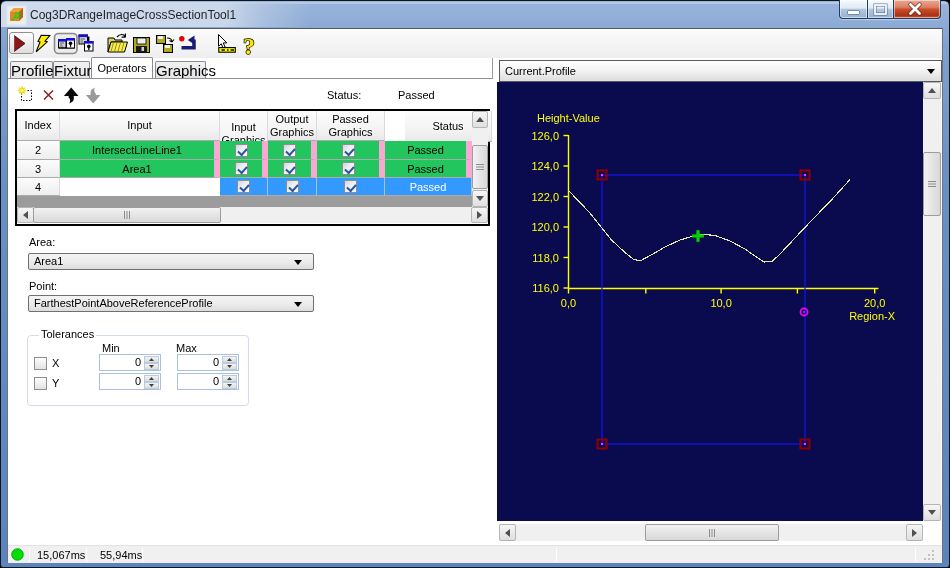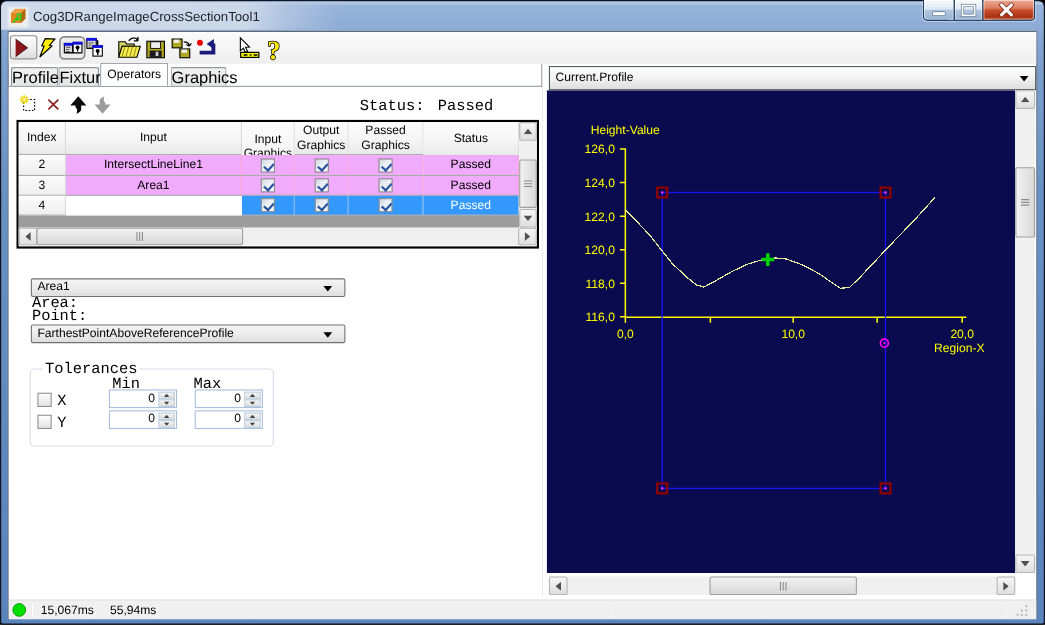--- a/index.html
+++ b/index.html
@@ -38,34 +38,34 @@
   border:1px solid #898c95; border-bottom:none; border-radius:2px 2px 0 0; z-index:3;
   font-size:11px; text-align:center; line-height:20px; }
 #pageline { left:0; top:49px; width:485px; height:1px; background:#8c8f98; }
 #page { left:0px; top:50px; width:485px; height:464px; background:#fff; }
 
 #grid { left:7px; top:80px; width:475px; height:117px; border:2px solid #000; background:#fff; position:absolute;}
 .gh { position:absolute; background:linear-gradient(to bottom,#fcfcfc 0%,#f4f4f4 60%,#e9e9e9 100%);
   border-right:1px solid #d9dadc; border-bottom:1px solid #ababab; }
 .ghx { font-size:11px; color:#000; display:flex; align-items:center; justify-content:center; text-align:center; line-height:13px;}
 .cell { position:absolute; font-size:11px; color:#000; display:flex; align-items:center; justify-content:center;
-  border-right:1px solid #f9a8d4; border-bottom:1px solid #ababab; background:#f0abfc;}
+  border-right:6px solid #f9a8d4; border-bottom:1px solid #ababab; background:#22c55e;}
 .icell { background:linear-gradient(to bottom,#fcfcfc,#eeeeee); border-right:1px solid #d9dadc; }
 .sel { background:#3399ff; color:#fff; border-right:1px solid #9fc4e4;}
 
 .sbtrack { position:absolute; background:#f0f0f0; }
 .sbbtn { position:absolute; background:linear-gradient(to bottom,#f6f6f6,#dfdfdf); border:1px solid #b5b5b5; border-radius:2px;
   display:flex; align-items:center; justify-content:center;}
 .sbthumbv { position:absolute; background:linear-gradient(to right,#f2f2f2,#d8d8d8); border:1px solid #9d9d9d; border-radius:2px;}
 .sbthumbh { position:absolute; background:linear-gradient(to bottom,#f2f2f2,#d8d8d8); border:1px solid #9d9d9d; border-radius:2px;}
 
 .combo { position:absolute; height:17px; border:1px solid #707070; border-radius:2px;
   background:linear-gradient(to bottom,#f4f4f4 0%,#ebebeb 55%,#dddddd 100%);
   font-size:11px; color:#000; line-height:15px; padding-left:5px; }
-.lbl { position:absolute; font-size:14px; color:#000;font-family:Liberation Mono, monospace; }
+.lbl { position:absolute; font-size:11px; color:#000; }
 
 #tolbox { left:19px; top:306px; width:222px; height:71px; border:1px solid #d3dce9; border-radius:4px; position:absolute;}
 .spin { position:absolute; width:62px; height:17px; border:1px solid #a9c0de; background:#fff; }
 .spinbtns { position:absolute; right:1px; top:1px; width:15px; height:14px; }
 .spinbtn { position:absolute; left:0; width:15px; height:7px; background:linear-gradient(to bottom,#f4f4f4,#dcdcdc);
   border:1px solid #b9cbde; display:flex; align-items:center; justify-content:center;}
 .spinval { position:absolute; right:19px; top:1px; font-size:11px; }
 .cbox { position:absolute; width:13px; height:13px; border:1px solid #8e8e8e; background:linear-gradient(to bottom,#fefefe,#e2e2e2); }
 .cb { display:inline-block; width:13px; height:13px; position:relative; border:1px solid #8e8e8e;
   background:linear-gradient(135deg,#cdd6dd 0%,#e9eef2 40%,#fdfefe 100%); }
@@ -173,21 +173,21 @@
   </svg>
   <div class="lbl" style="left:319px; top:60px;">Status:</div>
   <div class="lbl" style="left:390px; top:60px;">Passed</div>
 
   <div id="grid">
     <div class="gh ghx" style="left:0;top:0;width:43px;height:30px;">Index</div>
     <div class="gh ghx" style="left:43px;top:0;width:160px;height:30px;">Input</div>
     <div class="gh ghx" style="left:203px;top:0;width:48px;height:46px;text-align:center;">Input Graphics</div>
     <div class="gh ghx" style="left:251px;top:0;width:49px;height:30px;">Output Graphics</div>
     <div class="gh ghx" style="left:300px;top:0;width:68px;height:30px;">Passed Graphics</div>
-    <div class="gh ghx" style="left:368px;top:0;width:87px;height:31px;">Status</div>
+    <div class="gh ghx" style="left:388px;top:0;width:87px;height:31px;">Status</div>
 
     <div class="cell icell" style="left:0;top:30px;width:43px;height:19px;">2</div>
     <div class="cell" style="left:43px;top:30px;width:160px;height:19px;">IntersectLineLine1</div>
     <div class="cell" style="left:203px;top:30px;width:48px;height:19px;">
         <span class="cb"></span>
       </div>
     <div class="cell" style="left:251px;top:30px;width:49px;height:19px;">
         <span class="cb"></span>
       </div>
     <div class="cell" style="left:300px;top:30px;width:68px;height:19px;">
@@ -245,21 +245,21 @@
         <svg width="5" height="8">
           <path d="M0 0 L5 4 L0 8 Z" fill="#505050"></path>
         </svg>
       </div>
     <div class="sbthumbh" style="left:16px;top:96px;width:188px;height:16px;"></div>
     <svg class="abs" style="left:106px;top:100px;" width="8" height="8">
         <path d="M1.5 0 v8 M4 0 v8 M6.5 0 v8" stroke="#8c8c8c" stroke-width="1"></path>
       </svg>
   </div>
 
-  <div class="lbl" style="left:21px;top:207px;margin-top:32px;">Area:</div>
+  <div class="lbl" style="left:21px;top:207px;">Area:</div>
   <div class="combo" style="left:20px;top:224px;width:286px;">Area1<span class="dd"></span></div>
   <div class="lbl" style="left:21px;top:251px;">Point:</div>
   <div class="combo" style="left:20px;top:266px;width:286px;">FarthestPointAboveReferenceProfile<span class="dd"></span></div>
 
   <div id="tolbox"></div>
   <div class="lbl" style="left:31px;top:299px;background:#fff;padding:0 2px;">Tolerances</div>
   <div class="lbl" style="left:94px;top:313px;">Min</div>
   <div class="lbl" style="left:168px;top:313px;">Max</div>
   <div class="cbox" style="left:26px;top:328px;"></div>
   <div class="lbl" style="left:44px;top:328px;">X</div>

